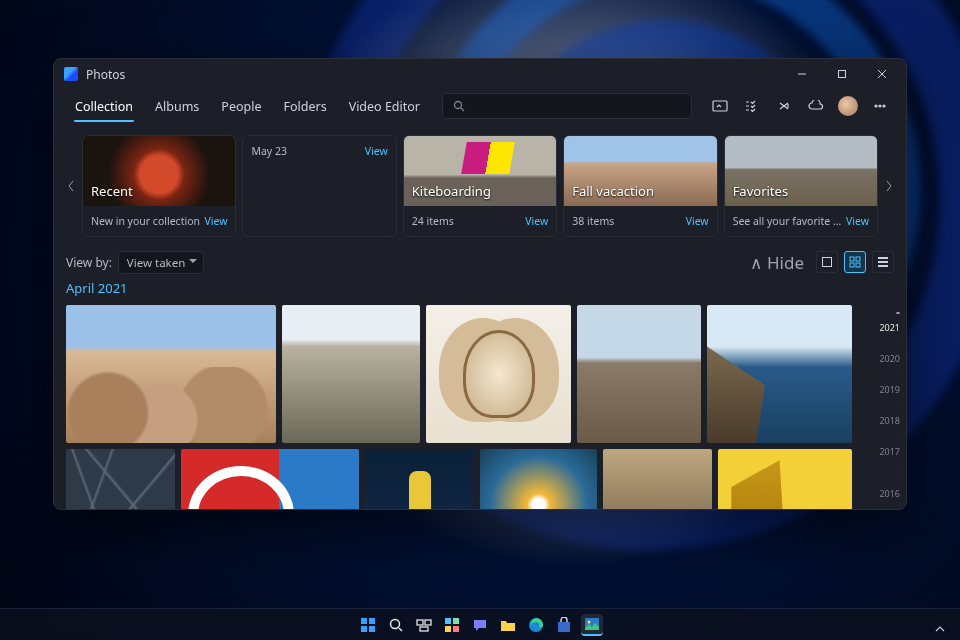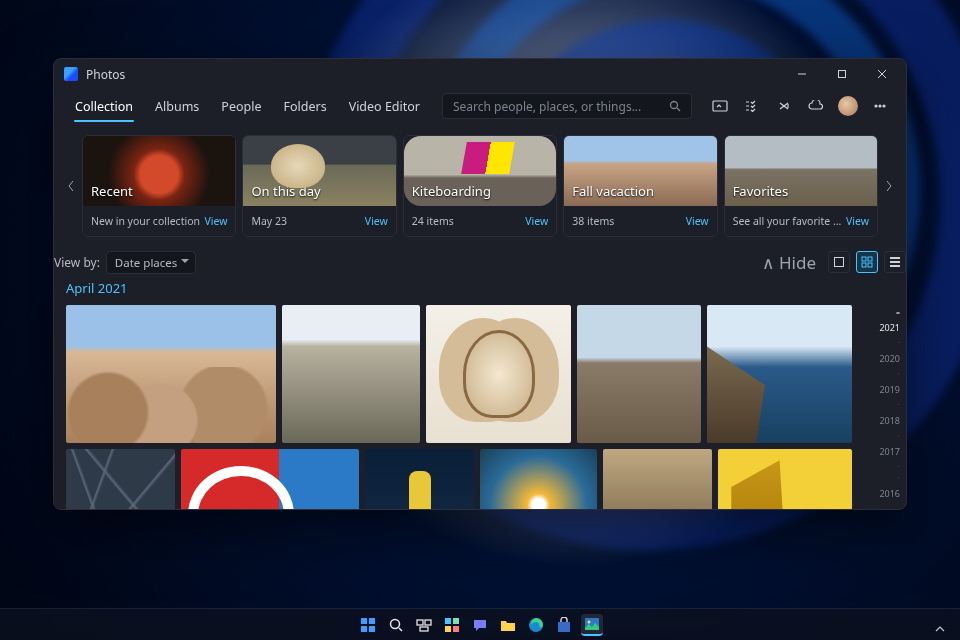--- a/index.html
+++ b/index.html
@@ -47,27 +47,27 @@
   .card{flex:1;min-width:0;border:1px solid #2b2e38;border-radius:6px;overflow:hidden;display:flex;flex-direction:column;cursor:pointer;}
   .card .thumb{height:70px;position:relative;display:flex;align-items:flex-end;padding:6px 8px;font-size:13px;color:#fff;text-shadow:0 1px 2px #000;}
   .card .meta{height:30px;display:flex;align-items:center;justify-content:space-between;padding:0 8px;font-size:10.5px;background:#1c1f27;}
   .card .meta a{color:#4cc2ff;cursor:pointer;}
   .card .meta span{color:#b6bac4;overflow:hidden;text-overflow:ellipsis;white-space:nowrap;}
 
   
   .p-recent{background:radial-gradient(circle at 50% 55%,#d24a2a 22%,#7a2412 30%,#1a130e 60%);}
   .p-onthis{background:linear-gradient(#3a4046 40%,#6a6a58 42%,#8a8260 100%);}
   .p-onthis::after{content:"";position:absolute;left:28px;top:8px;width:54px;height:44px;border-radius:50% 50% 45% 45%;background:radial-gradient(#e8d8b8,#bfa878);}
-  .p-kite{background:linear-gradient(#b8b4a8 55%,#6a6258 60%);border-radius:17px;}
+  .p-kite{background:linear-gradient(#b8b4a8 55%,#6a6258 60%);}
   .p-kite::after{content:"";position:absolute;left:60px;top:6px;width:48px;height:32px;background:linear-gradient(90deg,#c81c7e 50%,#ffe600 50%);transform:skewX(-10deg);}
   .p-fall{background:linear-gradient(#a0c4e8 35%,#c8a484 40%,#8a6a54 100%);}
   .p-fav{background:linear-gradient(#b4bcc4 45%,#7a7266 48%,#6a604a 100%);}
 
   
-  .viewbar{height:28px;display:flex;align-items:center;padding:6px 0 0;font-size:12px;color:#b6bac4;gap:6px;}
+  .viewbar{height:28px;display:flex;align-items:center;padding:6px 12px 0;font-size:12px;color:#b6bac4;gap:6px;}
   .viewbar .dd{border:1px solid #2b2e38;background:#14161d;border-radius:4px;padding:3px 18px 3px 8px;position:relative;font-size:11.5px;cursor:pointer;}
   .viewbar .dd::after{content:"";position:absolute;right:6px;top:7px;border:4px solid transparent;border-top-color:#9ea3b0;}
   .viewbar .right{margin-left:auto;display:flex;align-items:center;gap:6px;}
   .hidebtn{font-size:17px;color:#9ea3b0;cursor:pointer;padding:2px 6px;}
   .layoutbtn{width:22px;height:22px;border:1px solid #2b2e38;border-radius:3px;display:flex;align-items:center;justify-content:center;cursor:pointer;}
   .layoutbtn.active{border-color:#4cc2ff;background:#14354a;}
   .layoutbtn svg{stroke:#cfd2da;fill:none;stroke-width:1;}
   .layoutbtn.active svg{stroke:#4cc2ff;}
 
   
@@ -159,21 +159,20 @@
   </div>
 
   <div class="navrow">
     <div class="tab active">Collection</div>
     <div class="tab">Albums</div>
     <div class="tab">People</div>
     <div class="tab">Folders</div>
     <div class="tab">Video Editor</div>
 
     <div class="searchbox">
-      <span>Search people, places, or things...</span>
       <svg width="12" height="12" style="stroke:#7d828f;fill:none;stroke-width:1.3">
           <circle cx="5" cy="5" r="3.5"></circle>
           <path d="M8 8l3 3"></path>
         </svg>
     </div>
 
     <div class="toolico">
       <svg width="16" height="12">
           <rect x="1" y="1" width="14" height="10" rx="1"></rect>
           <path d="M5 7l2-2 2 2"></path>
@@ -216,23 +215,20 @@
       <div class="card">
         <div class="thumb p-recent">
             <span>Recent</span>
           </div>
         <div class="meta">
             <span>New in your collection</span>
             <a>View</a>
           </div>
       </div>
       <div class="card">
-        <div class="thumb p-onthis">
-            <span>On this day</span>
-          </div>
         <div class="meta">
             <span>May 23</span>
             <a>View</a>
           </div>
       </div>
       <div class="card">
         <div class="thumb p-kite">
             <span>Kiteboarding</span>
           </div>
         <div class="meta">
@@ -261,21 +257,21 @@
     </div>
     <div class="car-arrow">
       <svg width="8" height="12" style="stroke:#9ea3b0;fill:none">
           <path d="M2 1l4 5-4 5"></path>
         </svg>
     </div>
   </div>
 
   <div class="viewbar">
     <span>View by:</span>
-    <div class="dd">Date places</div>
+    <div class="dd">View taken</div>
     <div class="right">
       <div class="hidebtn">∧ <span>Hide</span></div>
       <div class="layoutbtn">
         <svg width="12" height="12">
             <rect x="1.5" y="1.5" width="9" height="9"></rect>
           </svg>
       </div>
       <div class="layoutbtn active">
         <svg width="12" height="12">
             <rect x="1" y="1" width="4" height="4"></rect>

